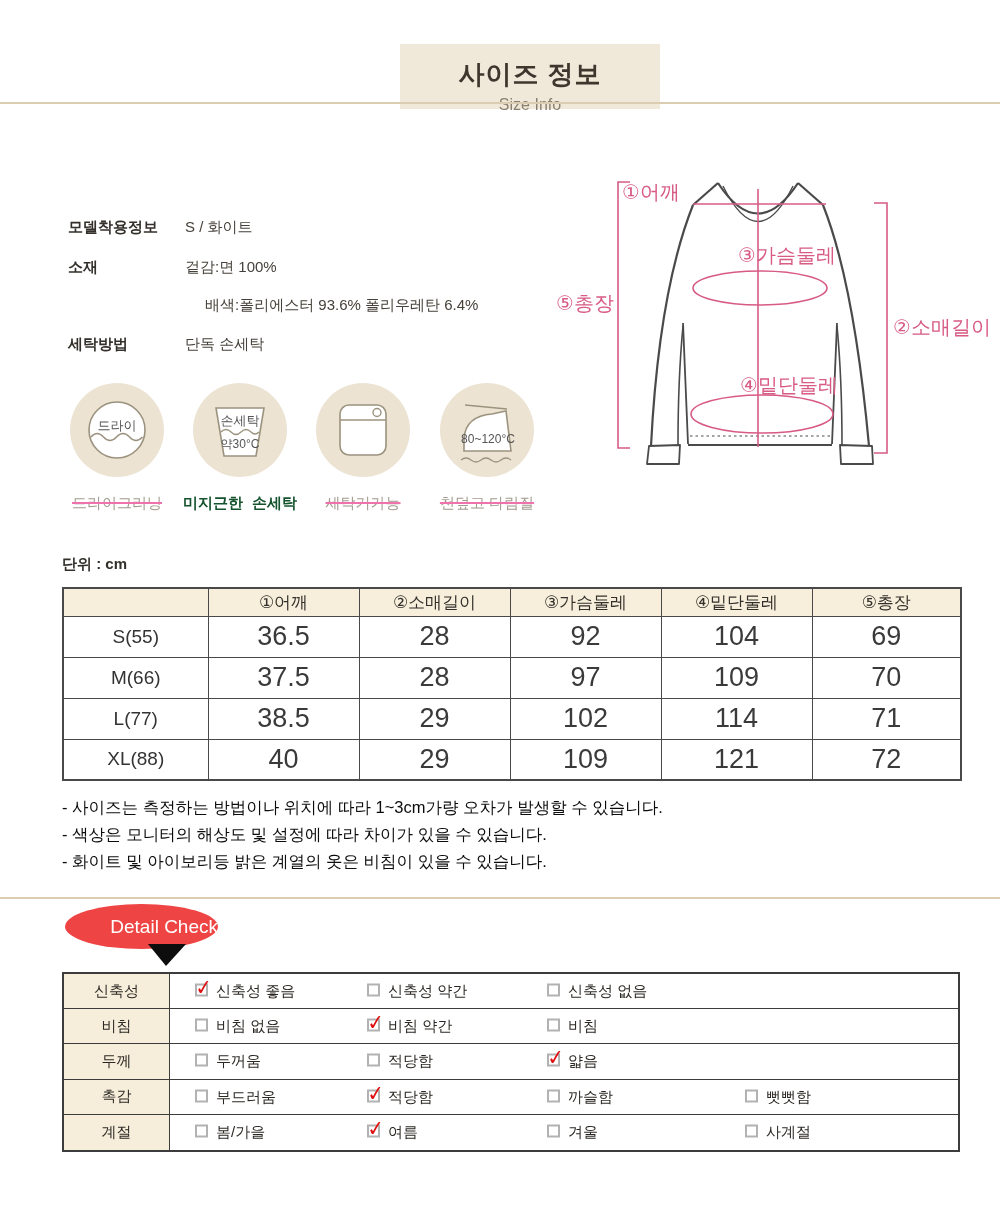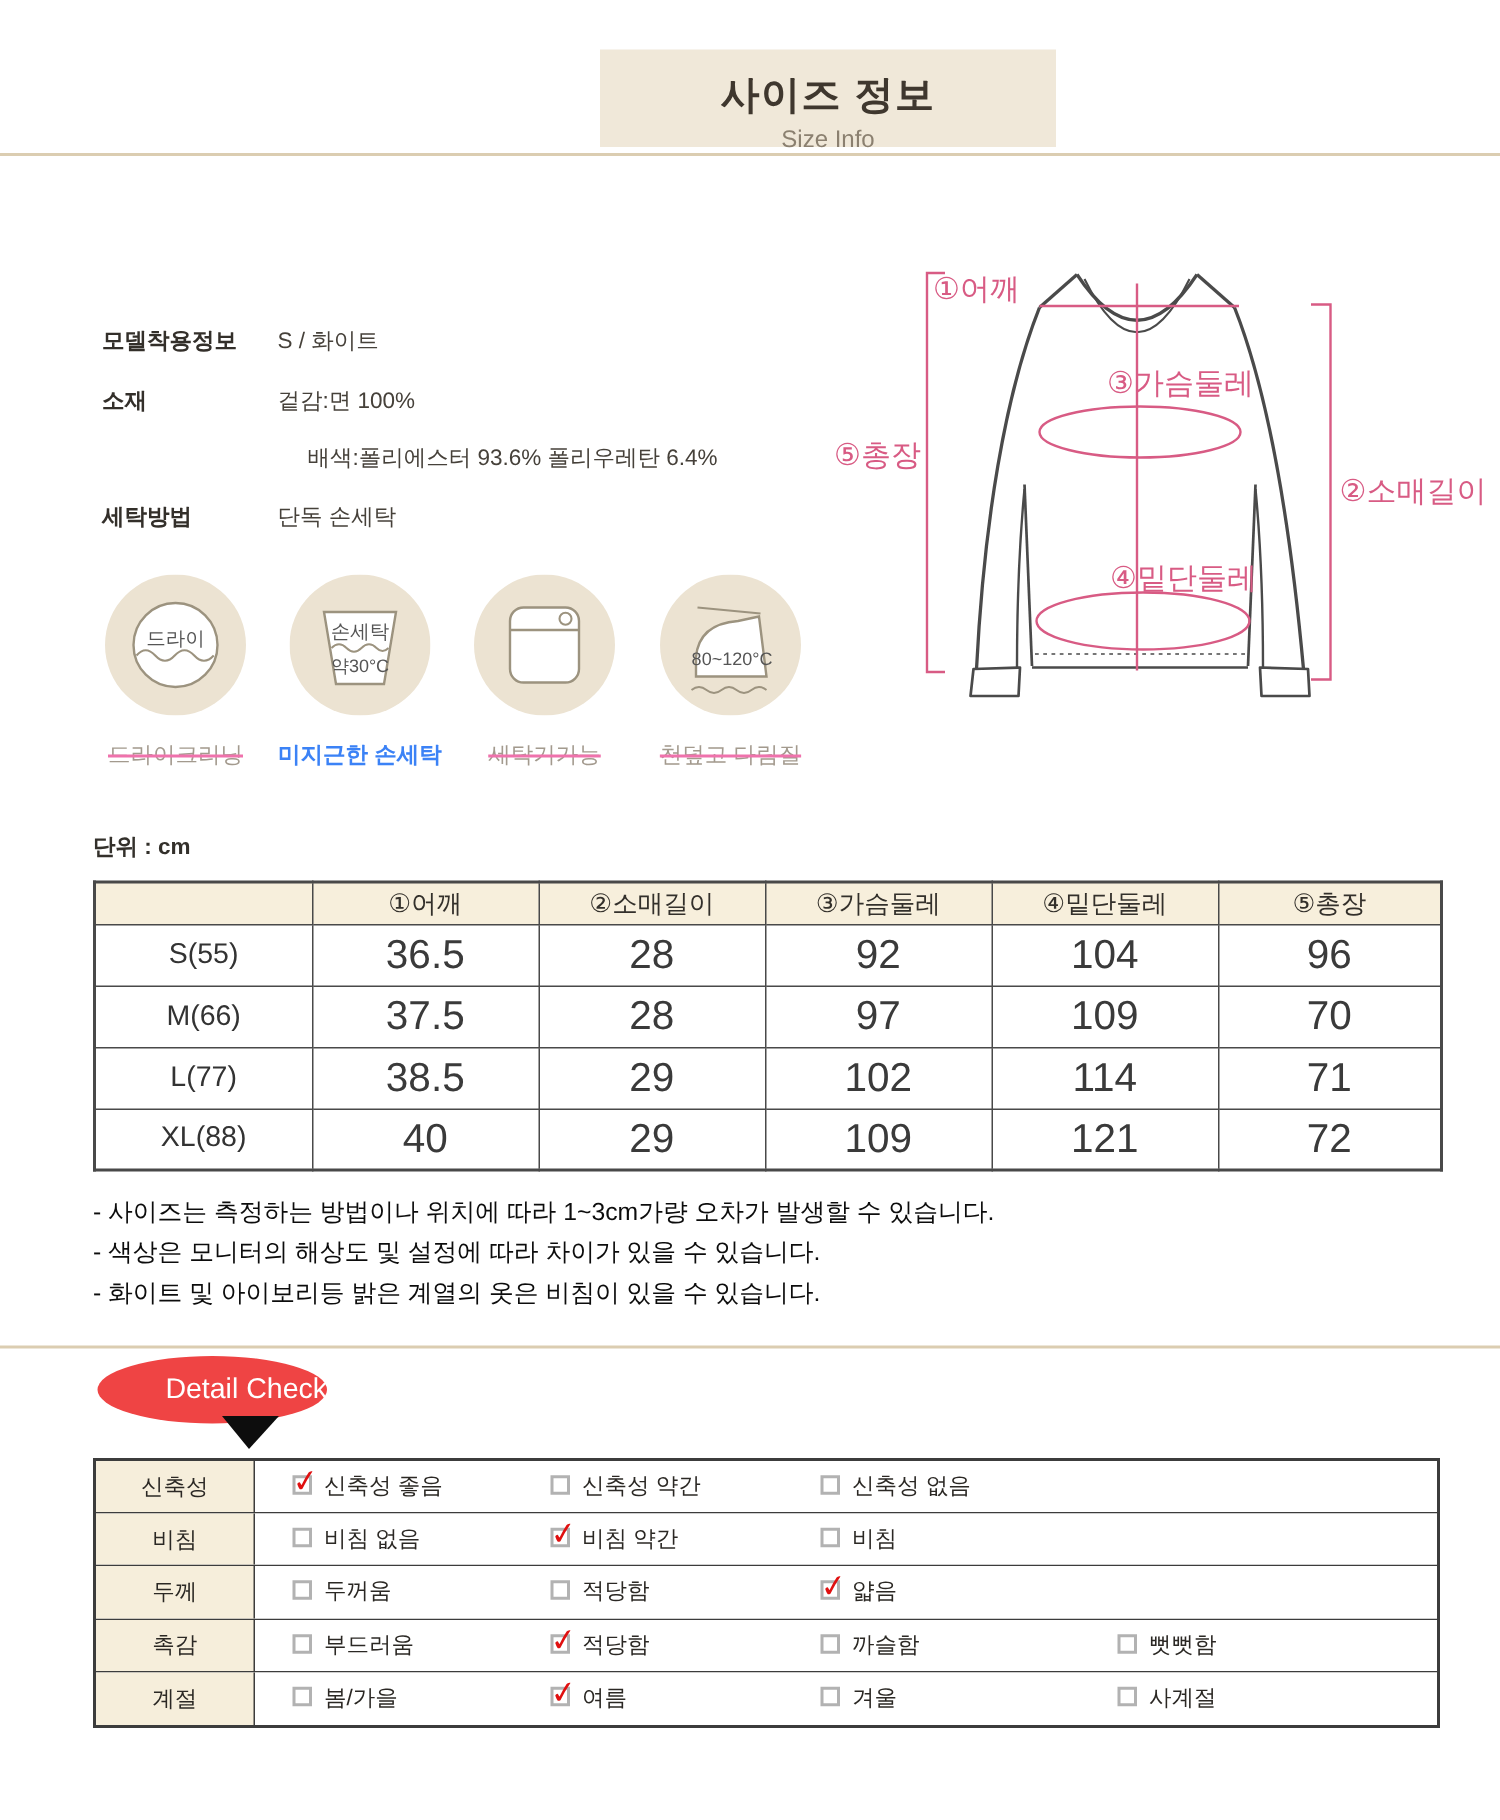--- a/index.html
+++ b/index.html
@@ -1,36 +1,36 @@
 <!DOCTYPE html>
 <html><head>
 <meta charset="utf-8">
 <style>
   * { margin:0; padding:0; box-sizing:border-box; }
   html,body { background:#ffffff; }
   body { font-family:"Liberation Sans","DejaVu Sans",sans-serif; color:#222; }
   .page { position:relative; width:1000px; height:1213px; background:#fff; overflow:hidden; }
 
   
-  .title-box { position:absolute; left:400px; top:33px; width:304px; height:65px;
+  .title-box { position:absolute; left:400px; top:44px; width:260px; height:65px;
     background:#f0e8d9; text-align:center; padding-top:13px; }
   .title-box .t { font-size:26px; font-weight:600; color:#3f372e; letter-spacing:1px; }
   .title-box .s { font-size:16px; color:#8b8070; margin-top:4px; }
   .hr-tan { position:absolute; left:0; width:1000px; height:2px; background:#dbcdb1; }
 
   
   .info-label { position:absolute; left:68px; font-size:15px; font-weight:bold; color:#332f2a; }
   .info-value { position:absolute; left:185px; font-size:15px; color:#46413a; }
 
   
   .care-item { position:absolute; top:383px; width:140px; text-align:center; }
   .care-item svg { display:block; margin:0 auto; }
   .care-label { margin-top:17px; font-size:15px; color:#a39a8e; }
   .care-label.struck { text-decoration:line-through; text-decoration-color:#ef72ac; text-decoration-thickness:2px; }
-  .care-label.active { color:#3b82f6; font-weight:bold; }
+  .care-label.active { color:#14532d; font-weight:bold;font-family:Liberation Mono, monospace; }
 
   
   .diagram { position:absolute; left:552px; top:158px; }
 
   
   .unit-label { position:absolute; left:62px; top:555px; font-size:15px; font-weight:bold; color:#33302b; }
   table.size { position:absolute; left:62px; top:587px; width:898px; border-collapse:collapse;
     table-layout:fixed; border:2px solid #494949; }
   table.size th, table.size td { border:1px solid #494949; text-align:center; }
   table.size th { height:28px; background:#f7efdc; font-size:17px; font-weight:normal; color:#33302b; }
@@ -180,21 +180,21 @@
       <th>③가슴둘레</th>
       <th>④밑단둘레</th>
       <th>⑤총장</th>
     </tr>
     <tr>
       <td class="size-name">S(55)</td>
       <td>36.5</td>
       <td>28</td>
       <td>92</td>
       <td>104</td>
-      <td>96</td>
+      <td>69</td>
     </tr>
     <tr>
       <td class="size-name">M(66)</td>
       <td>37.5</td>
       <td>28</td>
       <td>97</td>
       <td>109</td>
       <td>70</td>
     </tr>
     <tr>

